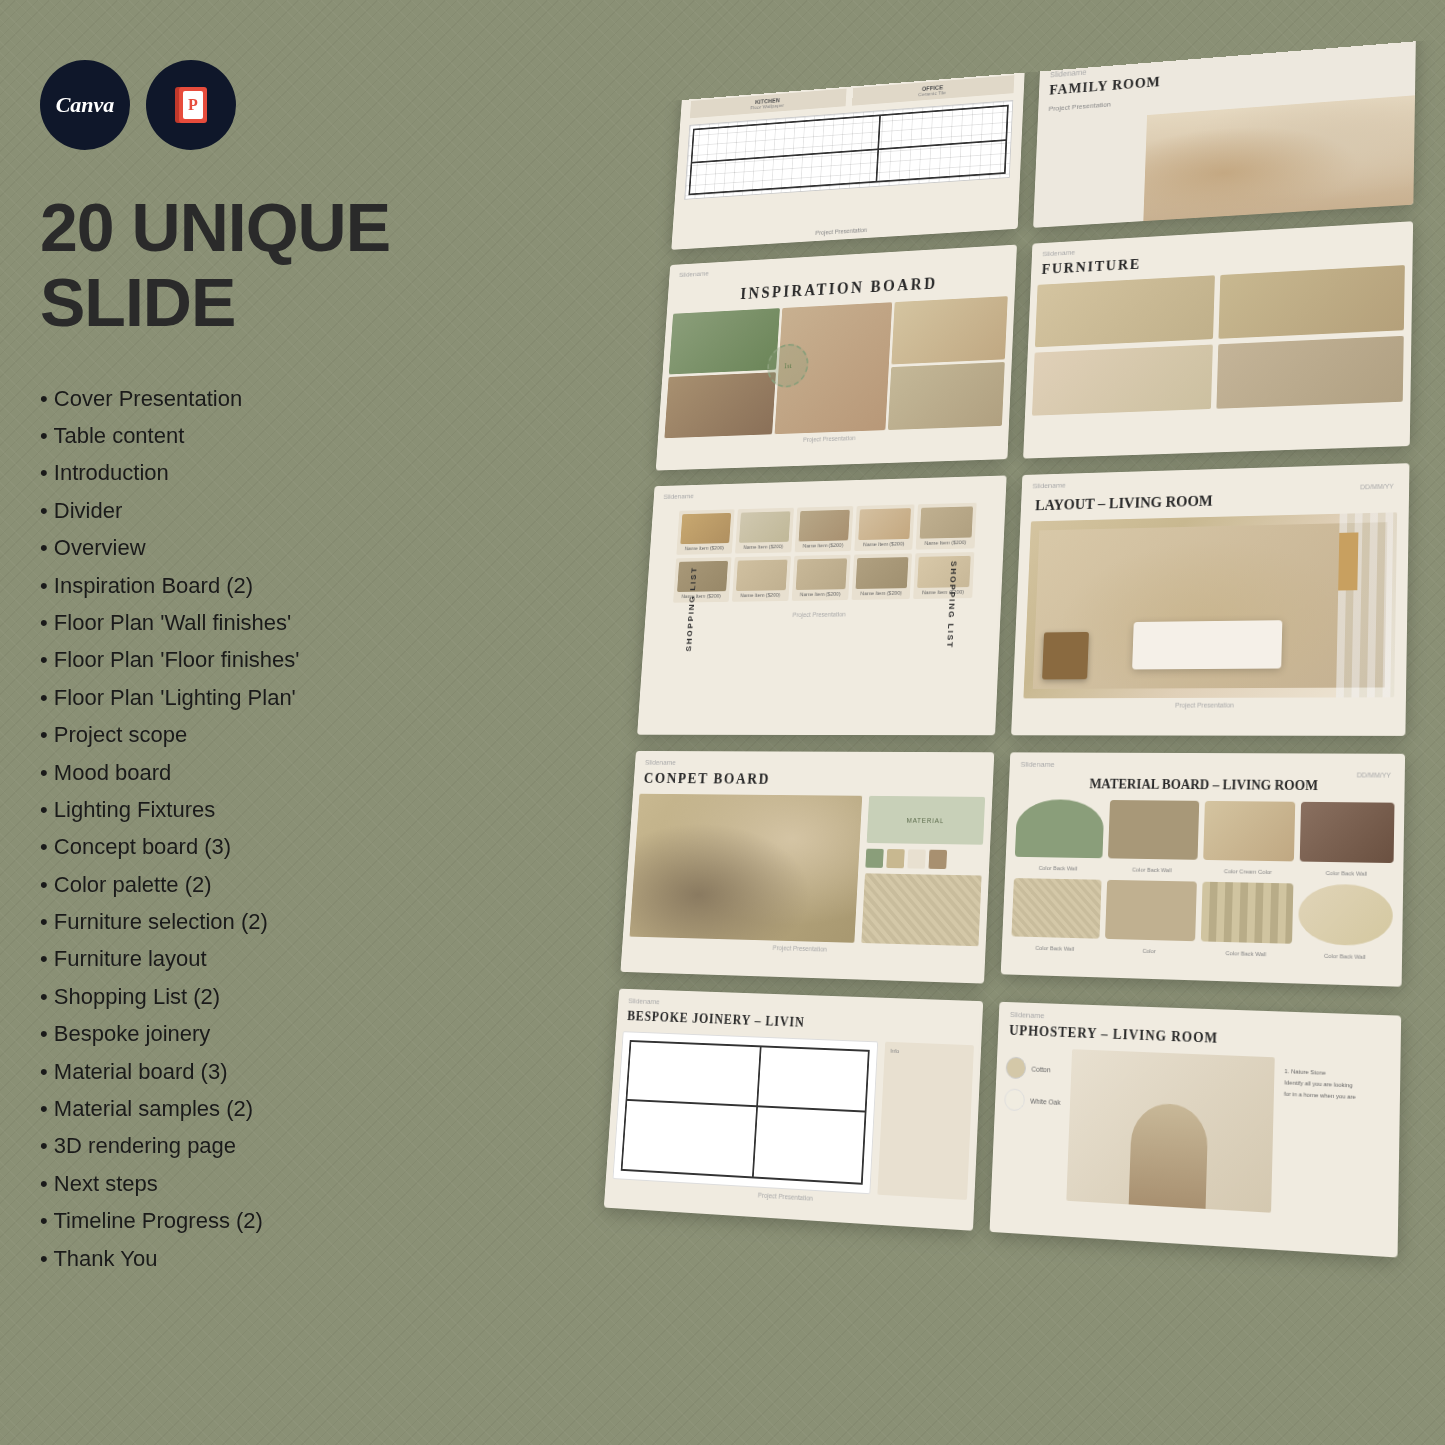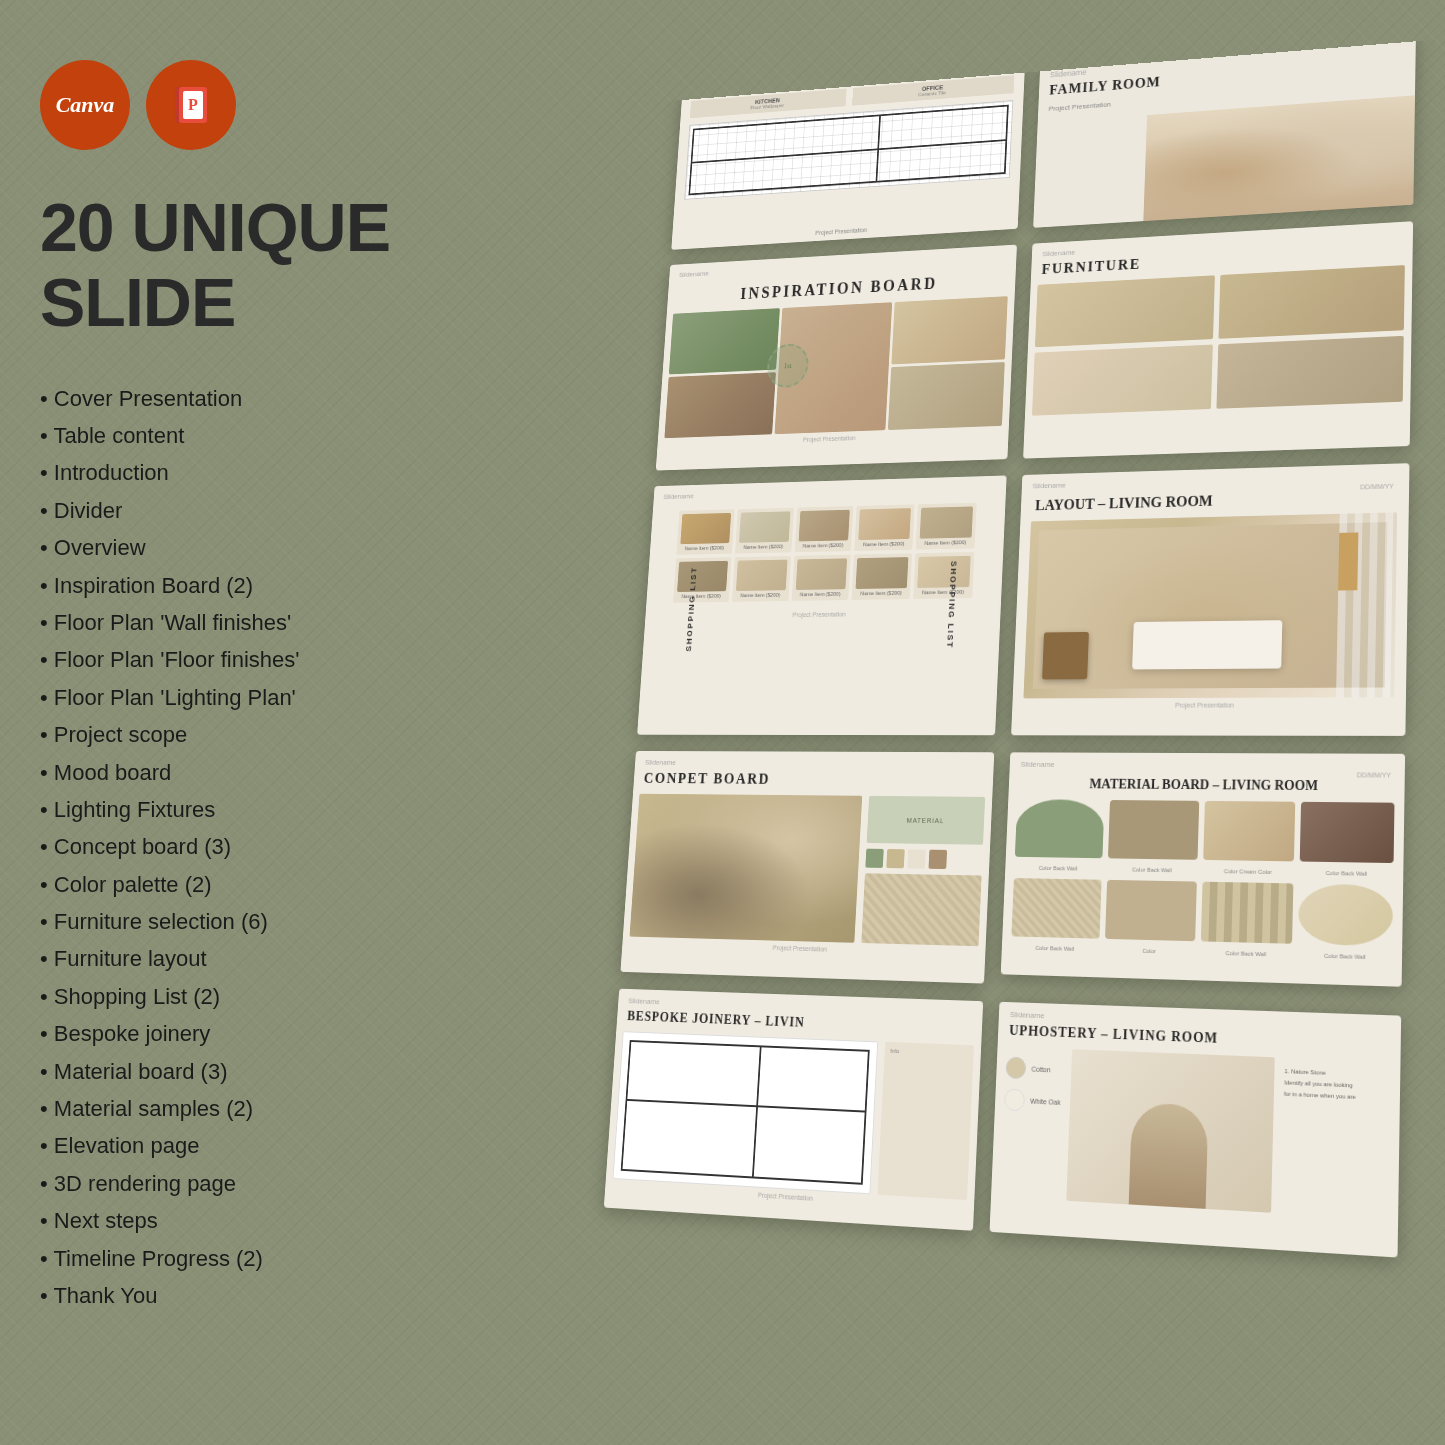--- a/index.html
+++ b/index.html
@@ -51,21 +51,21 @@
       display: flex;
       gap: 16px;
       margin-bottom: 40px;
       margin-top: 20px;
     }
 
     .logo-circle {
       width: 90px;
       height: 90px;
       border-radius: 50%;
-      background: #c2410c;
+      background: #0f172a;
       display: flex;
       align-items: center;
       justify-content: center;
       color: white;
       font-size: 22px;
       font-weight: bold;
       font-style: italic;
       text-align: center;
     }
 
@@ -892,27 +892,26 @@
     <li>Overview</li>
     <li>Inspiration Board (2)</li>
     <li>Floor Plan 'Wall finishes'</li>
     <li>Floor Plan 'Floor finishes'</li>
     <li>Floor Plan 'Lighting Plan'</li>
     <li>Project scope</li>
     <li>Mood board</li>
     <li>Lighting Fixtures</li>
     <li>Concept board (3)</li>
     <li>Color palette (2)</li>
-    <li>Furniture selection (6)</li>
+    <li>Furniture selection (2)</li>
     <li>Furniture layout</li>
     <li>Shopping List (2)</li>
     <li>Bespoke joinery</li>
     <li>Material board (3)</li>
     <li>Material samples (2)</li>
-    <li>Elevation page</li>
     <li>3D rendering page</li>
     <li>Next steps</li>
     <li>Timeline Progress (2)</li>
     <li>Thank You</li>
   </ul>
 </div>
 
 <div class="slides-area">
   <div class="slides-grid">
 

